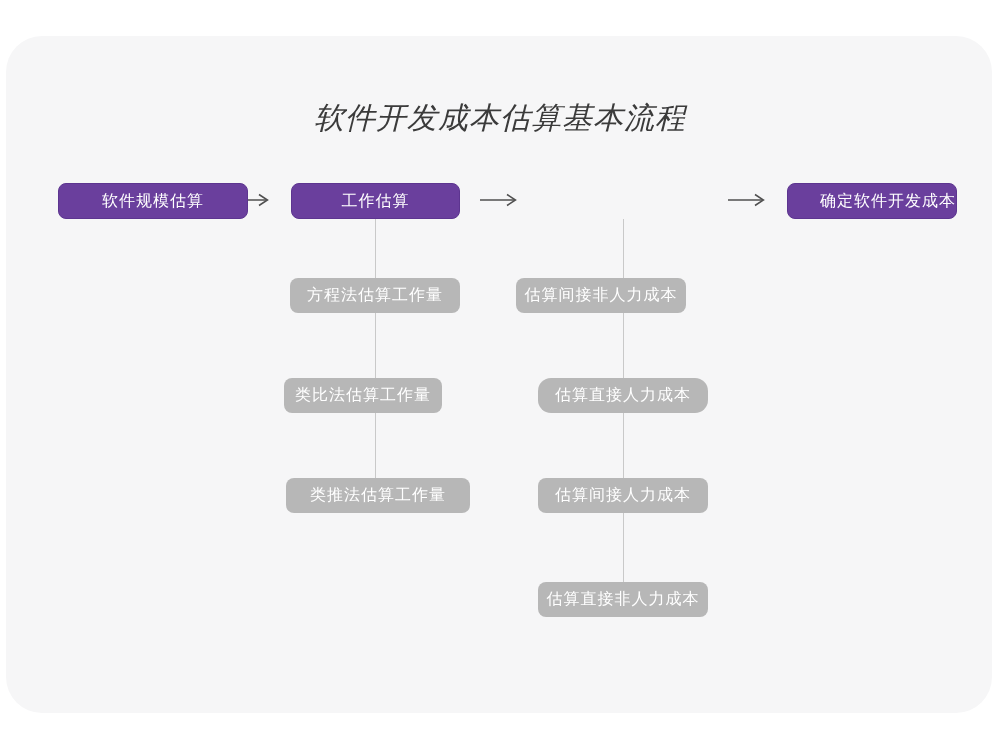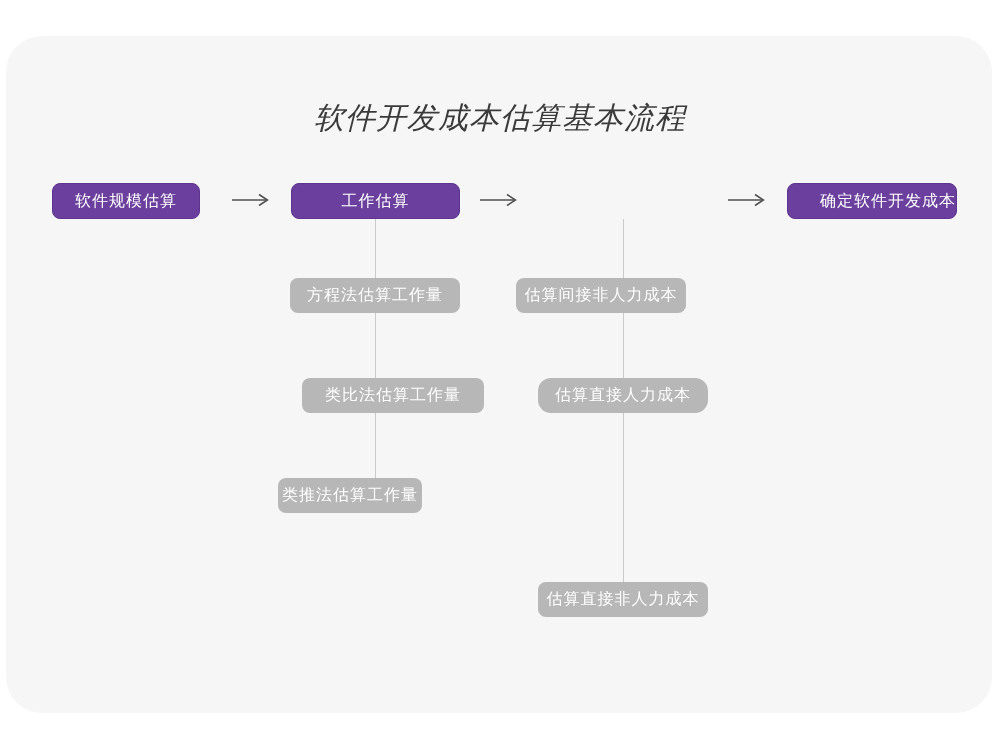--- a/index.html
+++ b/index.html
@@ -21,31 +21,31 @@
     background:var(--card-bg);border-radius:36px;}
   .title{position:absolute;left:0;top:98px;width:100%;text-align:center;
     font-size:30px;font-weight:500;color:var(--title-color);letter-spacing:1px;font-style:italic;}
   .node{position:absolute;height:36px;display:flex;align-items:center;justify-content:center;
     font-size:16px;color:var(--box-text);border-radius:8px;white-space:nowrap;z-index:2;}
   .stage{background:var(--stage-bg);border:1px solid var(--stage-border);letter-spacing:1px;}
   .sub{background:var(--sub-bg);height:35px;letter-spacing:1px;}
   .vline{position:absolute;width:1px;background:var(--connector);z-index:1;}
   .arrow{position:absolute;z-index:1;}
   
-  .stage.s0{left:52px; top:183px;width:148px;}
+  .stage.s0{left:58px; top:183px;width:190px;}
   .stage.s1{left:291px;top:183px;width:169px;}
   .stage.s2{left:539px;top:183px;width:169px;}
   .stage.s3{left:787px;top:183px;width:170px;padding-left:32px;}
   .arrow.a0{left:230px;top:193px;}
   .arrow.a1{left:478px;top:193px;}
   .arrow.a2{left:726px;top:193px;}
   
   .sub.w0{left:290px;top:278px;width:170px;}
-  .sub.w1{left:302px;top:378px;width:182px;}
-  .sub.w2{left:278px;top:478px;width:144px;}
+  .sub.w1{left:284px;top:378px;width:158px;}
+  .sub.w2{left:286px;top:478px;width:184px;}
   .vline.v-work{left:375px;top:219px;height:259px;}
   
   .sub.c0{left:516px;top:278px;width:170px;}
   .sub.c1{left:538px;top:378px;width:170px;border-radius:13px;}
   .sub.c2{left:538px;top:478px;width:170px;}
   .sub.c3{left:538px;top:582px;width:170px;}
   .vline.v-cost{left:623px;top:219px;height:363px;}
 </style>
 </head>
 <body>
@@ -74,14 +74,15 @@
   <div class="node stage s0">软件规模估算</div>
   <div class="node stage s1">工作估算</div>
   <div class="node stage s3">确定软件开发成本</div>
 
   <div class="node sub w0">方程法估算工作量</div>
   <div class="node sub w1">类比法估算工作量</div>
   <div class="node sub w2">类推法估算工作量</div>
 
   <div class="node sub c0">估算间接非人力成本</div>
   <div class="node sub c1">估算直接人力成本</div>
+  <div class="node sub c2">估算间接人力成本</div>
   <div class="node sub c3">估算直接非人力成本</div>
 </div>
 
 </body></html>

